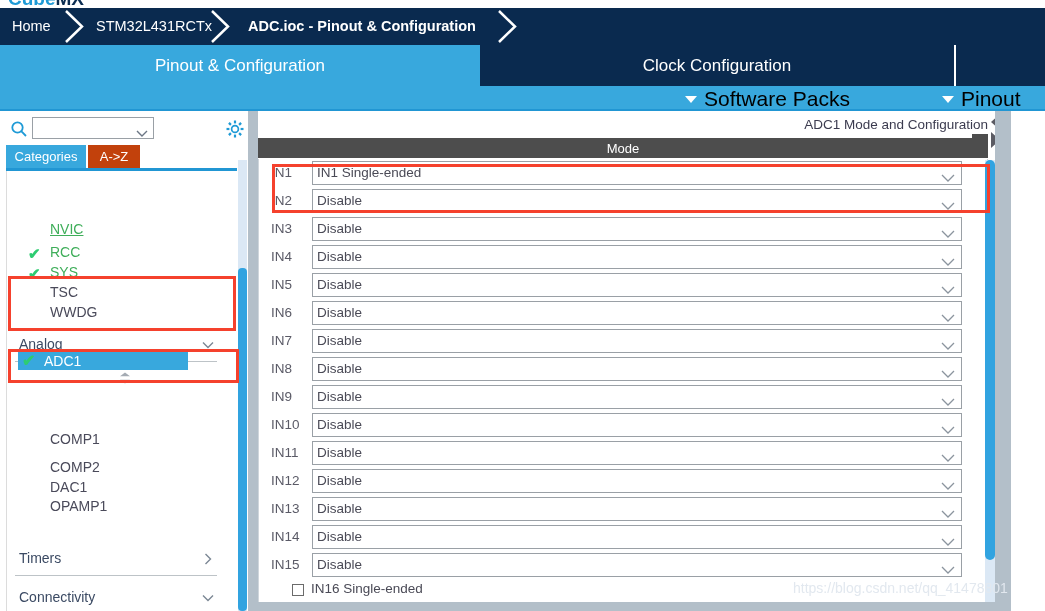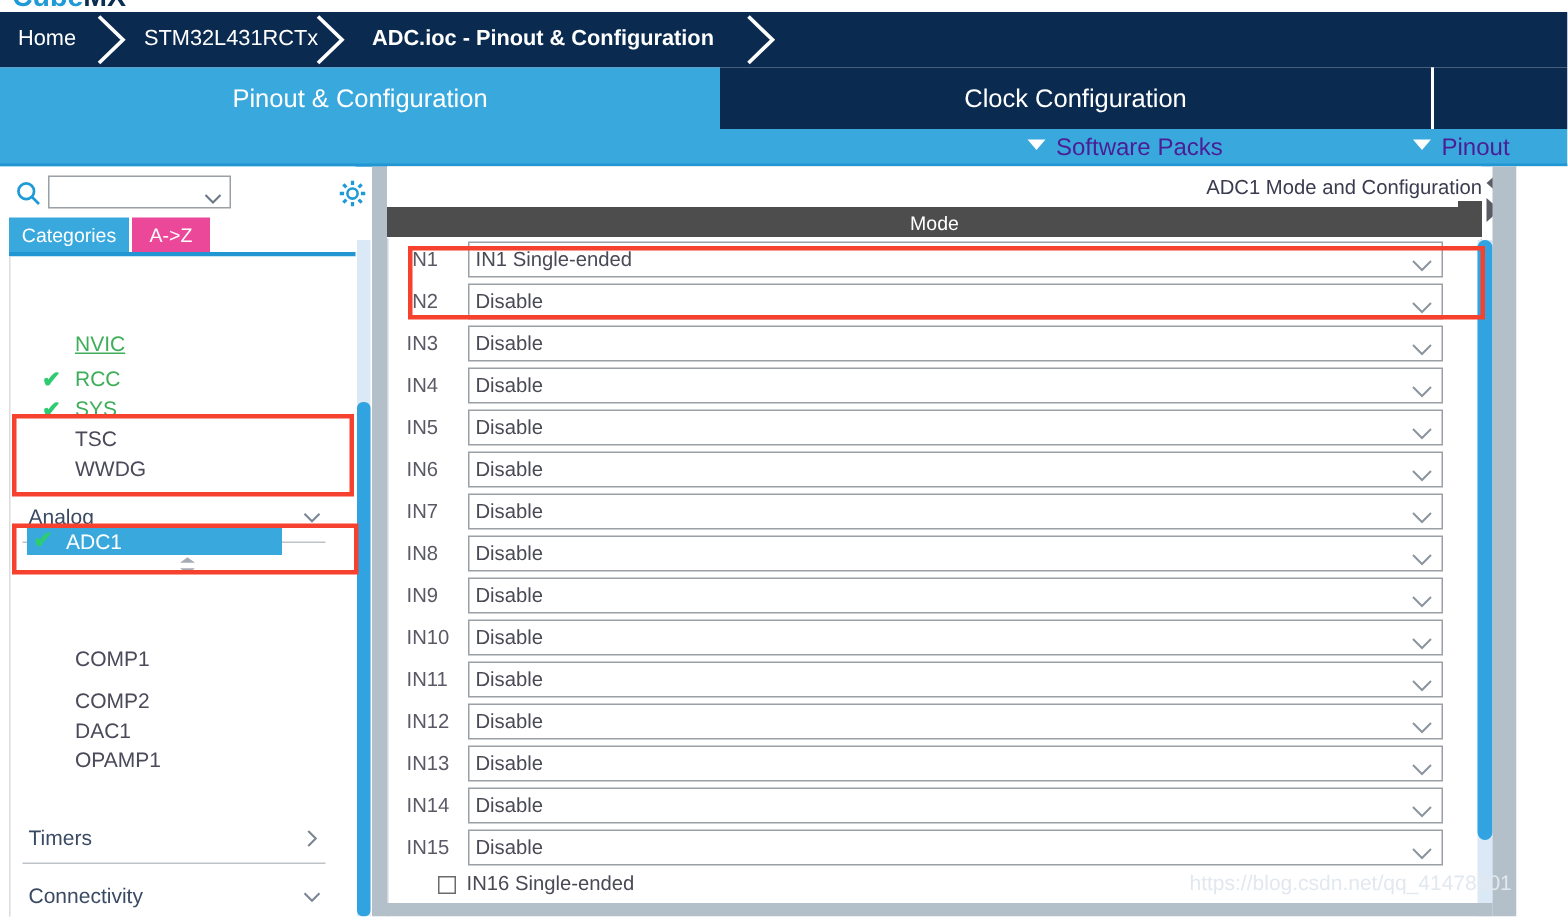--- a/index.html
+++ b/index.html
@@ -51,21 +51,21 @@
   #tab-extra{ left:956px; width:89px; background:#0a2a4f; }
   #tab-sep{ position:absolute; left:954px; top:0; width:2px; height:41px; background:#ffffff; }
 
   
   #subbar{
     position:absolute; left:0; top:86px; width:1045px; height:25px;
     background:#38a8dd;
   }
   .subitem{
     position:absolute; top:0; height:25px; line-height:25px;
-    color:#4c1d95; font-size:16px; white-space:nowrap;
+    color:#000000; font-size:21px; white-space:nowrap;
   }
   .caret{
     display:inline-block; width:13px; height:8px; margin-right:6px;
     position:relative; top:-2px;
   }
   .caret::before{
     content:""; position:absolute; left:0; top:0;
     border-left:6px solid transparent; border-right:6px solid transparent;
     border-top:7px solid #ffffff;
   }
@@ -91,21 +91,21 @@
     pointer-events:none;
   }
   #gear-icon{ position:absolute; left:225px; top:8px; width:20px; height:20px; }
 
   #cat-tabs{ position:absolute; left:0; top:34px; width:237px; height:23px; }
   .cattab{
     position:absolute; top:0; height:23px; line-height:23px;
     text-align:center; color:#ffffff; font-size:13px;
   }
   #cattab-categories{ left:6px; width:80px; background:#38a8dd; }
-  #cattab-az{ left:88px; width:52px; background:#ec4899; }
+  #cattab-az{ left:88px; width:52px; background:#c2410c; }
   #cat-underline{ position:absolute; left:6px; top:57px; width:231px; height:3px; background:#2196d3; }
 
   
   #sidelist{
     position:absolute; left:6px; top:60px; width:231px; height:551px;
     background:#ffffff; border-left:1px solid #dcdcdc;
     overflow:hidden;
   }
   .periph{
     position:absolute; left:0; height:19px; line-height:19px;

